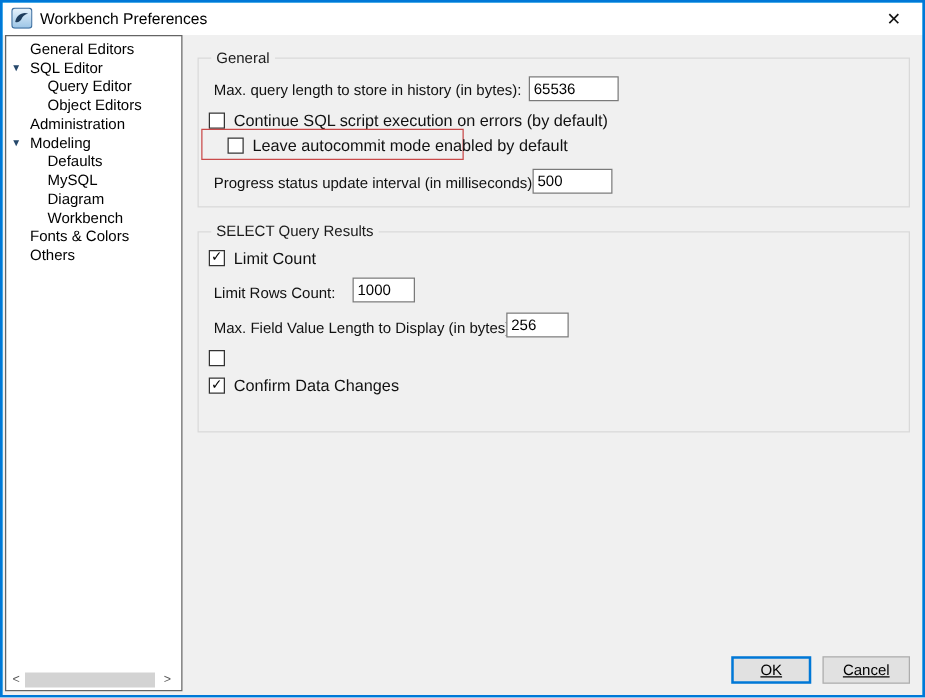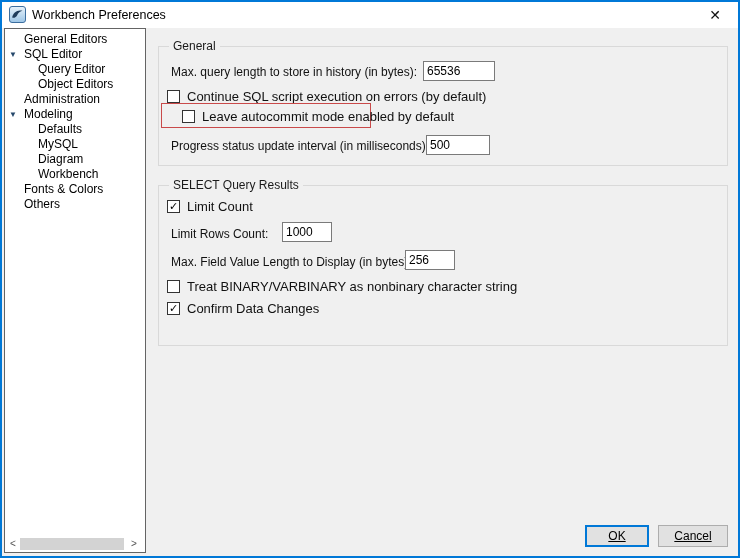--- a/index.html
+++ b/index.html
@@ -137,21 +137,20 @@
     <span class="lbl" style="left:12px; top:41px;">Limit Rows Count:</span>
     <input class="txt" style="left: 99px; top: 36px; width: 50px;" value="1000">
 
     <span class="lbl" style="left:12px; top:69px;">Max. Field Value Length to Display (in bytes):</span>
     <input class="txt" style="left: 222px; top: 64px; width: 50px;" value="256">
 
     <div class="cbrow" style="left:8px; top:93px;">
       <span class="cb">
           <i></i>
         </span>
-      <span class="cbl">Treat BINARY/VARBINARY as nonbinary character string</span>
     </div>
 
     <div class="cbrow" style="left:8px; top:115px;">
       <span class="cb">
           <i>✓</i>
         </span>
       <span class="cbl">Confirm Data Changes</span>
     </div>
   </div>
 

